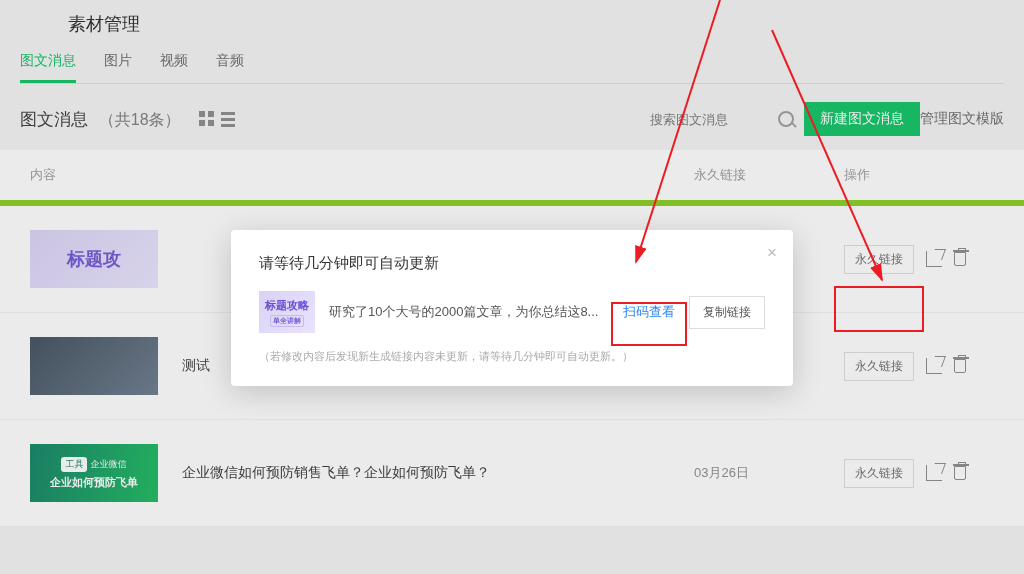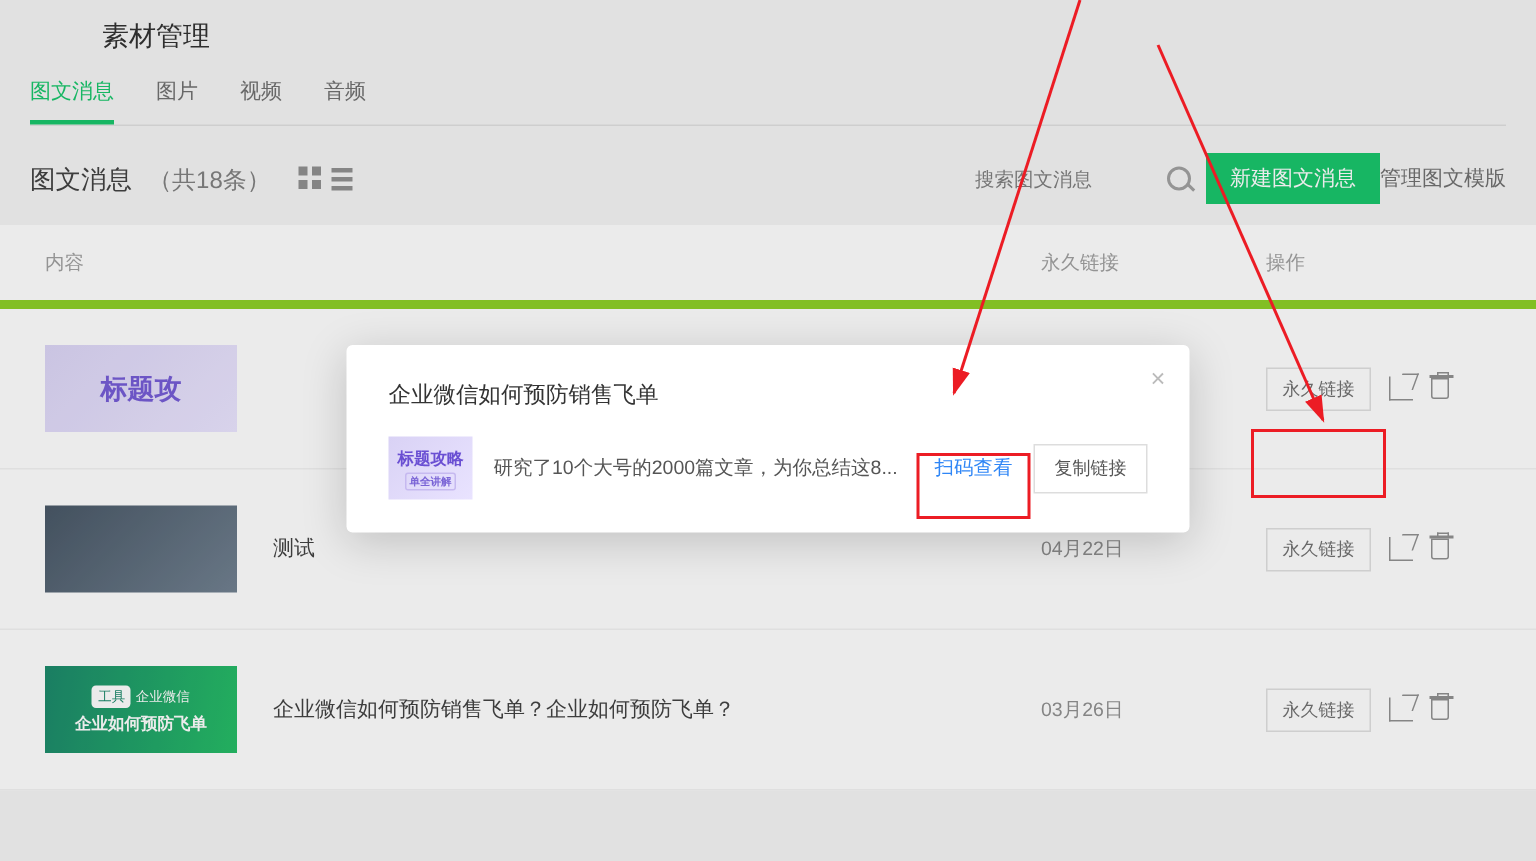--- a/index.html
+++ b/index.html
@@ -174,30 +174,31 @@
       <button class="perm-btn">永久链接</button>
       <span class="act-icon edit-icon"></span>
       <span class="act-icon trash-icon"></span>
     </div>
   </div>
 </div>
 
 <div class="overlay">
   <div class="modal">
     <span class="modal-close">×</span>
-    <div class="modal-title">企业微信如何预防销售飞单</div>
+    <div class="modal-title">请等待几分钟即可自动更新</div>
     <div class="modal-row">
       <div class="modal-thumb">
         <span>标题攻略</span>
         <small>单全讲解</small>
       </div>
       <div class="modal-article">研究了10个大号的2000篇文章，为你总结这8...</div>
       <span class="scan-link">扫码查看</span>
       <button class="copy-btn">复制链接</button>
     </div>
+    <div class="modal-note">（若修改内容后发现新生成链接内容未更新，请等待几分钟即可自动更新。）</div>
   </div>
 </div>
 
 <svg class="arrow-svg" style="left:0;top:0" width="1024" height="574">
   <defs>
     <marker id="ah" markerWidth="10" markerHeight="10" refX="8" refY="3" orient="auto">
       <path d="M0,0 L9,3 L0,6 Z" fill="#ec1c24"></path>
     </marker>
   </defs>
   <line x1="720" y1="0" x2="636" y2="262" stroke="#ec1c24" stroke-width="2" marker-end="url(#ah)"></line>

